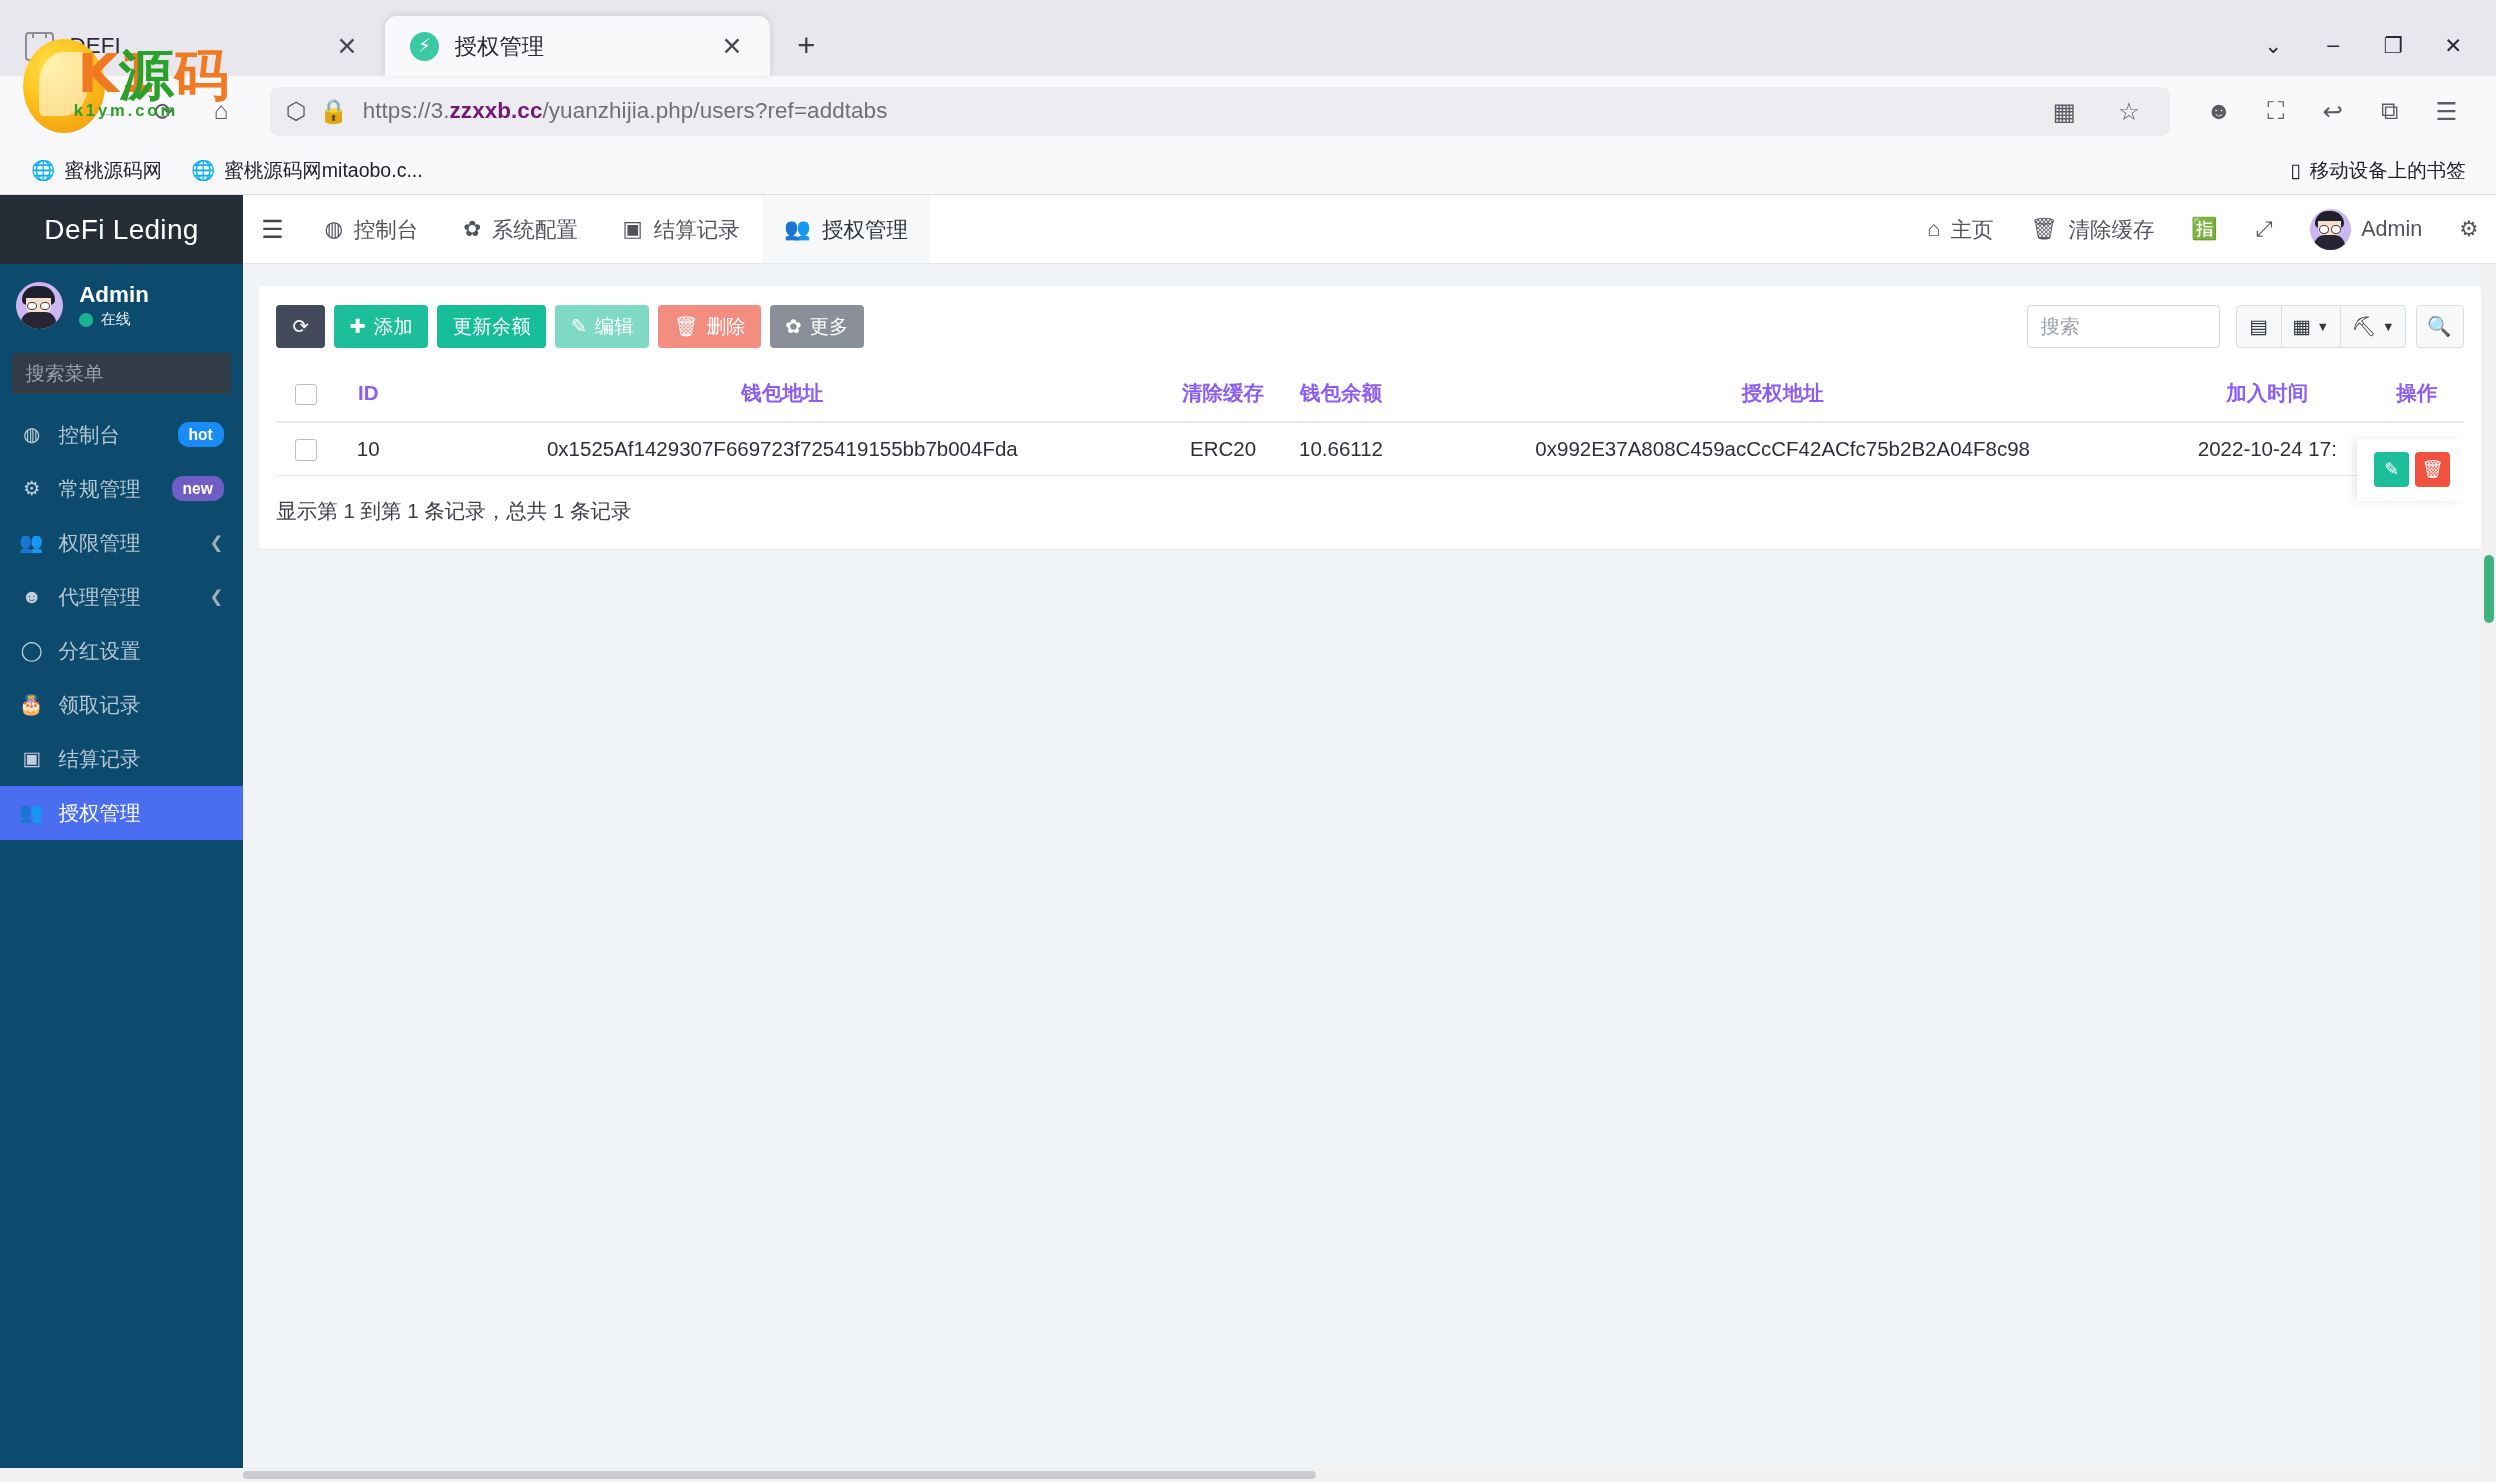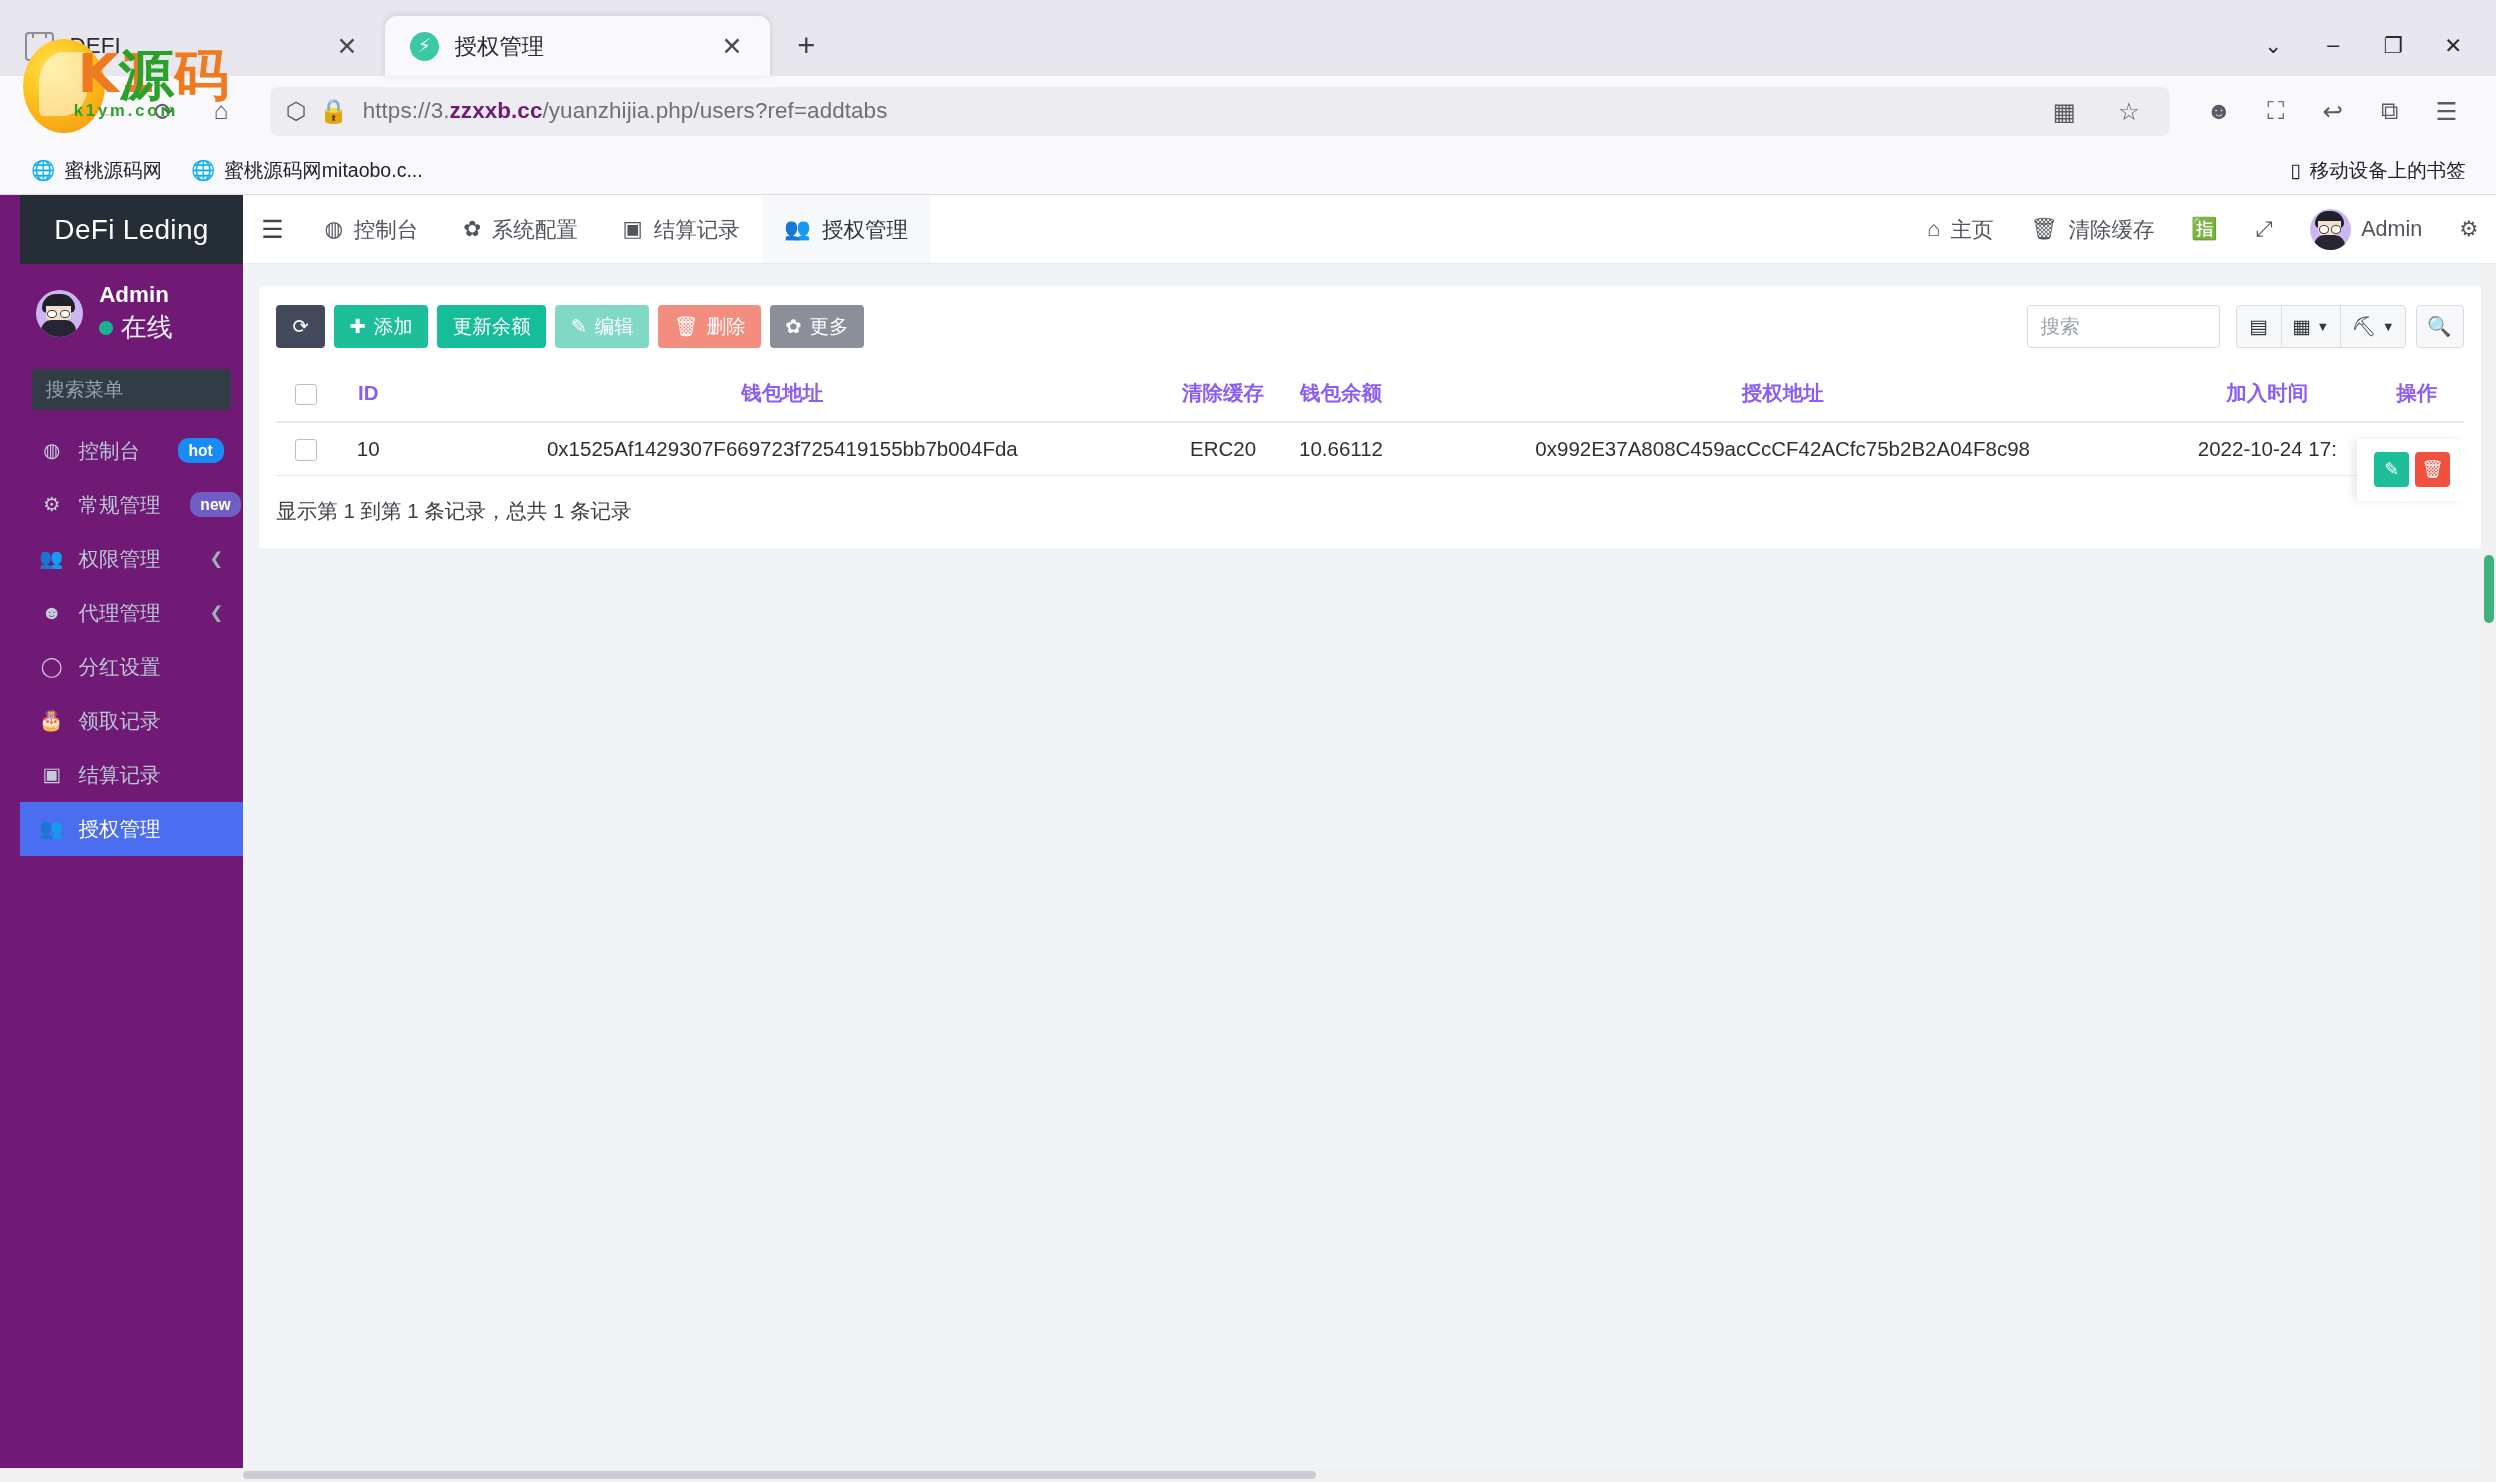--- a/index.html
+++ b/index.html
@@ -111,42 +111,42 @@
   }
   .bm-spacer { flex: 1; }
 
   
   .app {
     flex: 1; display: flex; position: relative; background: #f1f4f6; overflow: hidden;
   }
 
   
   .sidebar {
-    width: 243px; flex: 0 0 243px; background: #701a75;
-    display: flex; flex-direction: column; overflow: hidden; padding-left: 20px;
+    width: 243px; flex: 0 0 243px; background: #0c4a6e;
+    display: flex; flex-direction: column; overflow: hidden;
   }
   .brand {
     height: 69px; flex: 0 0 69px;
     display: flex; align-items: center; justify-content: center;
     color: #fff; font-size: 28px; letter-spacing: 0.3px;
     background: #252d36;
   }
   .profile { display: flex; align-items: center; gap: 16.6px; padding: 17.6px 13.7px 7.8px 15.6px; }
   .avatar {
     width: 47px; height: 47px; border-radius: 50%; flex: 0 0 47px;
     background: #cbb6f2; position: relative; overflow: hidden;
   }
   .avatar .hair { position:absolute; left:6.8px; top:3.9px; width:33px; height:19.5px; background:#20202a; border-radius:16.6px 16.6px 5.9px 5.9px; }
   .avatar .face { position:absolute; left:10.7px; top:15.6px; width:25px; height:19.5px; background:#f3dfd2; border-radius:0 0 11.7px 11.7px; }
   .avatar .g1, .avatar .g2 { position:absolute; top:19.5px; width:9.8px; height:8.8px; border:1.6px solid #463a33; border-radius:50%; background:#fff;}
   .avatar .g1 { left:11.7px; } .avatar .g2 { left:24.4px; }
   .avatar .mask { position:absolute; left:5.9px; top:30px; width:35px; height:18.5px; background:#272433; border-radius:10.7px 10.7px 0 0;}
   .profile-meta { display: flex; flex-direction: column; gap: 2.9px; }
   .profile-name { color: #fff; font-size: 22.4px; font-weight: 700; }
-  .profile-status { color: #eceff3; font-size: 26px; display: flex; align-items: center; gap: 7.8px; }
+  .profile-status { color: #eceff3; font-size: 15px; display: flex; align-items: center; gap: 7.8px; }
   .dot-online { width: 13.7px; height: 13.7px; border-radius: 50%; background: #19b394; display:inline-block; }
 
   .menusearch {
     margin: 15.6px 11.7px 13.7px 11.7px; height: 41px;
     background: #323c47; border-radius: 3.9px;
     display: flex; align-items: center; padding: 0 13.7px;
   }
   .menusearch input {
     flex: 1; border: 0; outline: 0; background: transparent;
     color: #cfd5dc; font-size: 19.5px; font-family: inherit;

